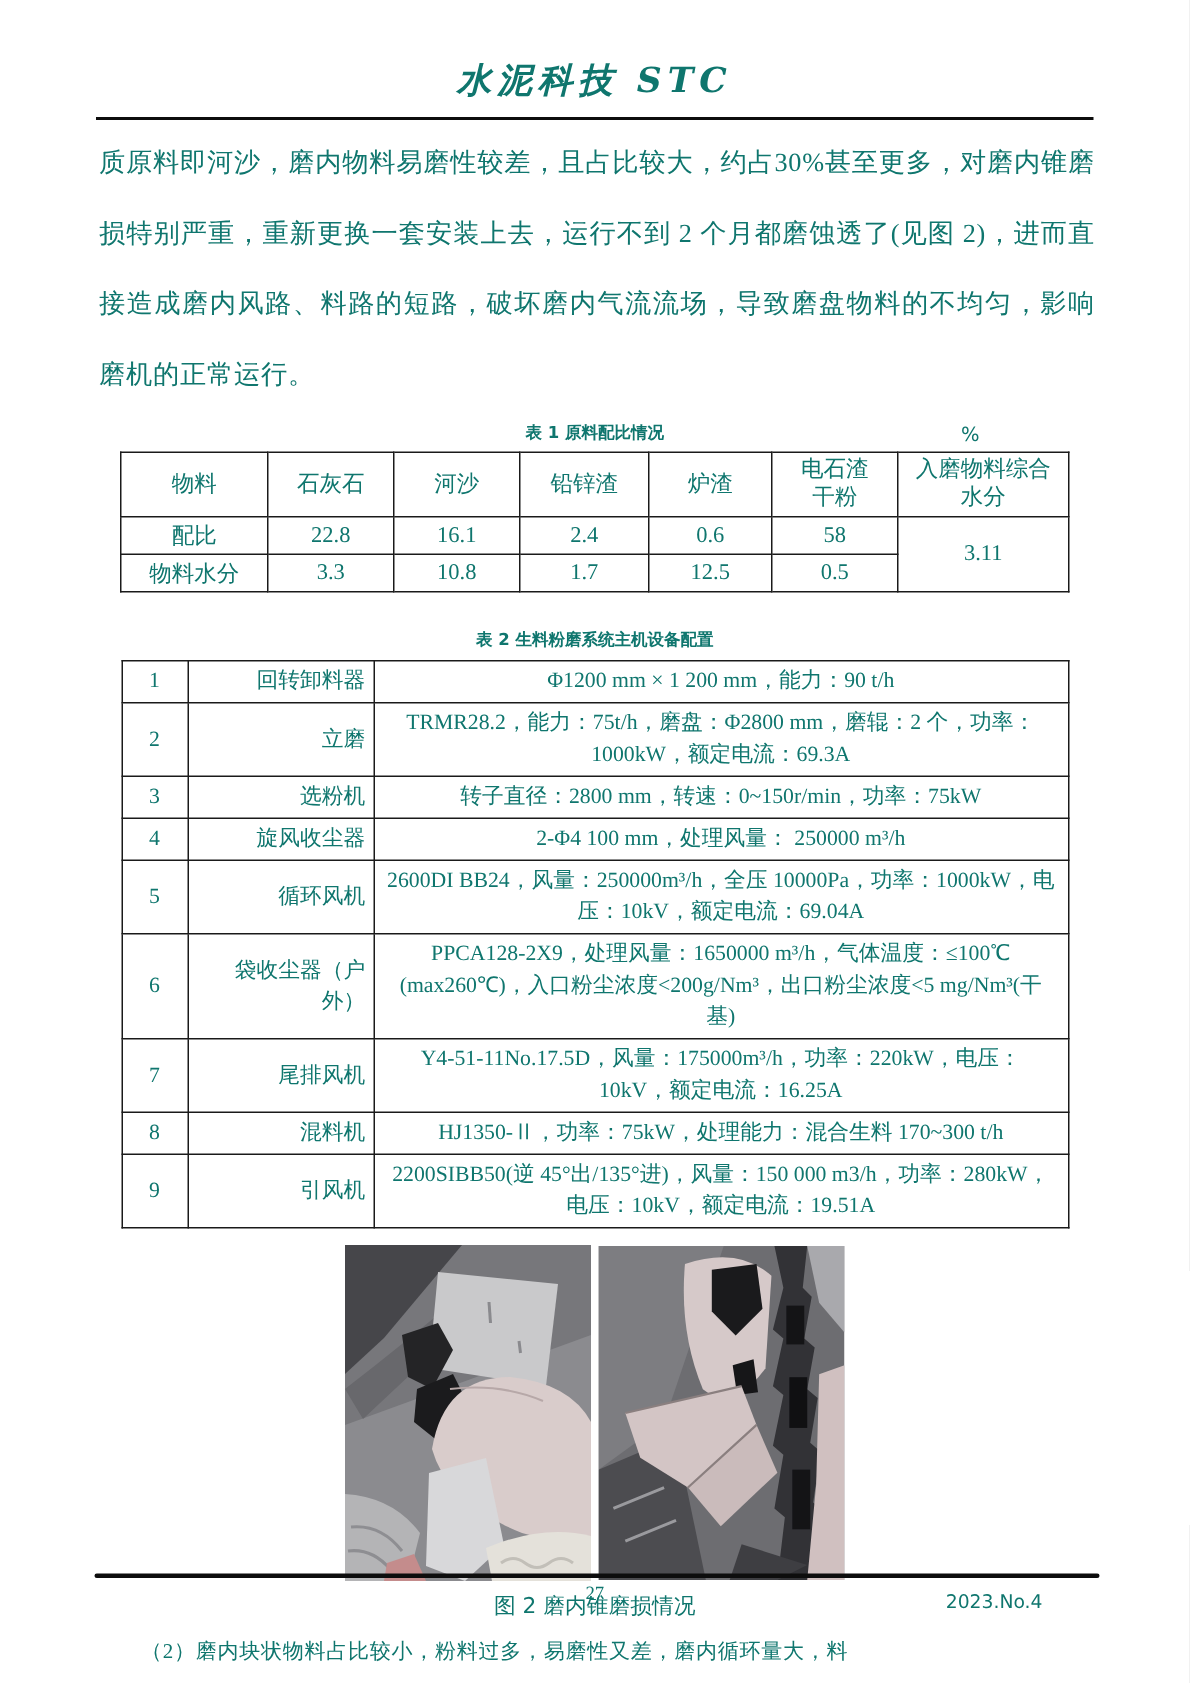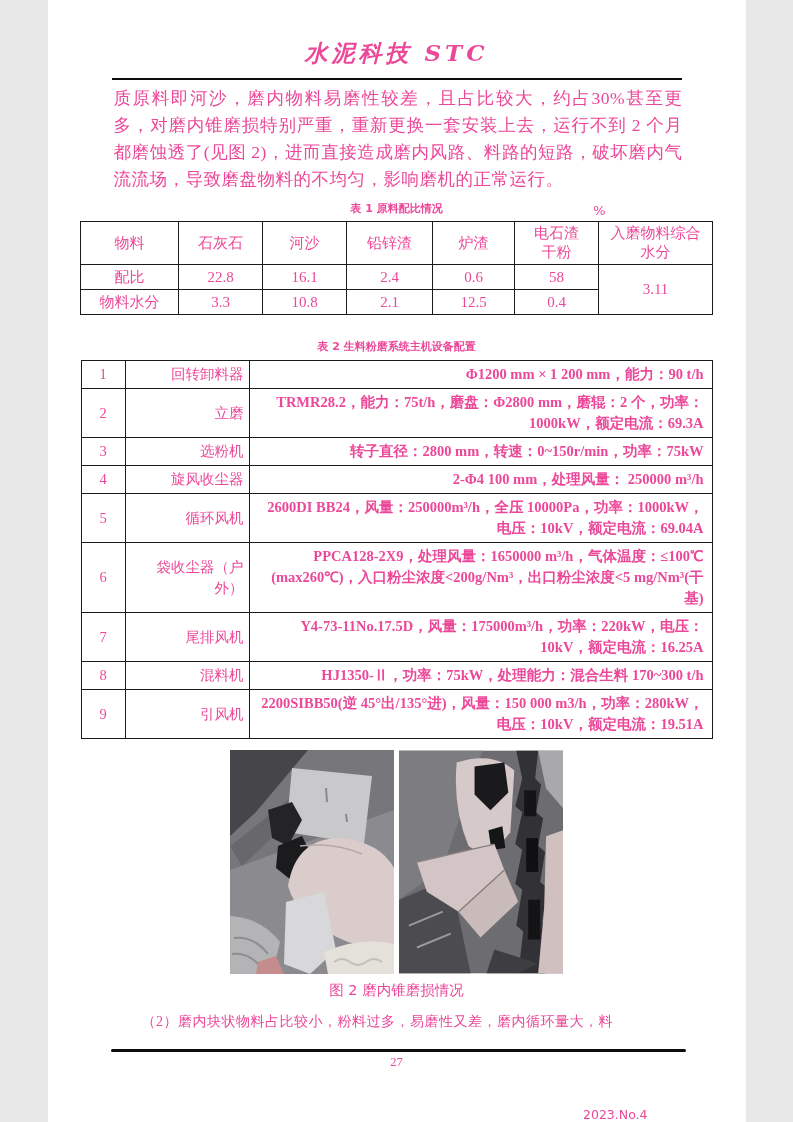--- a/index.html
+++ b/index.html
@@ -1,30 +1,30 @@
 <!DOCTYPE html>
 <html lang="zh"><head>
 <meta charset="utf-8">
 <style>
   html,body { margin:0; padding:0; background:#e8e8e8; }
   .page {
-    width:698px; height:1122px; margin:0 auto; background:#ffffff;
-    position:relative; overflow:hidden; color:#ec4899;
+    width:793px; height:1122px; margin:0 auto; background:#ffffff;
+    position:relative; overflow:hidden; color:#0f766e;
     font-family:"Liberation Serif", serif;
   }
   
   .journal-title {
     padding-top:38px; text-align:center;
     font-family:"DejaVu Serif", serif; font-style:italic; font-weight:bold;
     font-size:23px; letter-spacing:4px;
   }
   .header-rule { height:2px; background:#0d0d0d; margin:9px 64px 0 64px; }
   
   .para-top {
-    margin:5px 63px 0 66px; font-size:17.5px; line-height:27px;
+    margin:5px 63px 0 66px; font-size:17.5px; line-height:47px;
     text-align:justify; letter-spacing:0.5px;
   }
   
   .t1wrap { position:relative; margin-top:8px; }
   .tcap {
     text-align:center; font-weight:bold; font-size:11px;
     font-family:"DejaVu Sans", sans-serif;
   }
   .t1unit { position:absolute; top:2px; right:140px; font-size:13px;
     font-family:"DejaVu Sans", sans-serif; }
@@ -39,21 +39,21 @@
   
   .t2cap { margin-top:24px; }
   .t2 { width:632px; margin:6px auto 0 auto; }
   .t2 th, .t2 td {
     border:1.6px solid #1a1a1a; font-size:14.5px; font-weight:normal;
     vertical-align:middle; line-height:21px; padding:2px 5px;
   }
   .t2 th { height:28px; text-align:center; }
   .t2 td.c-num { text-align:center; width:44px; }
   .t2 td.c-name { text-align:right; width:124px; padding-left:16px; }
-  .t2 td.c-cfg { text-align:right; padding:3px 8px;font-weight:bold; }
+  .t2 td.c-cfg { text-align:center; padding:3px 8px; }
   
   .photos { display:flex; justify-content:center; gap:5px; margin-top:11px; }
   .photo { width:164px; height:224px; display:block; }
   .fig-caption {
     text-align:center; margin-top:7px; font-size:14.5px; font-weight:normal;
     font-family:"DejaVu Sans", sans-serif;
   }
   
   .para-bottom {
     margin:6px 63px 0 66px; font-size:14px; line-height:31px;
@@ -62,21 +62,21 @@
   
   .footer-rule {
     position:absolute; left:63px; right:60px; top:1049px; height:3px;
     background:#0d0d0d; border-radius:2px;
   }
   .footer-page {
     position:absolute; top:1055px; left:0; width:100%; text-align:center;
     font-size:12.5px; font-family:Liberation Serif, serif;
   }
   .footer-issue {
-    position:absolute; top:1107px; right:98px; font-size:12.5px;
+    position:absolute; top:1060px; right:98px; font-size:12.5px;
     font-family:"DejaVu Sans", sans-serif;
   }
 </style>
 </head>
 <body>
 
 <div class="page">
 
   <div class="journal-title">水泥科技 STC</div>
   <div class="header-rule"></div>
@@ -114,23 +114,23 @@
         <td>16.1</td>
         <td>2.4</td>
         <td>0.6</td>
         <td>58</td>
         <td rowspan="2">3.11</td>
       </tr>
       <tr>
         <td>物料水分</td>
         <td>3.3</td>
         <td>10.8</td>
-        <td>2.1</td>
+        <td>1.7</td>
         <td>12.5</td>
-        <td>0.4</td>
+        <td>0.5</td>
       </tr>
     </tbody>
       </table>
   </div>
 
   <div class="tcap t2cap">表 2  生料粉磨系统主机设备配置</div>
   <table class="t2">
     <colgroup>
         <col style="width:44px">
         <col style="width:124px">
@@ -163,21 +163,21 @@
       <td class="c-cfg">2600DI BB24，风量：250000m³/h，全压 10000Pa，功率：1000kW，电压：10kV，额定电流：69.04A</td>
     </tr>
     <tr>
       <td class="c-num">6</td>
       <td class="c-name">袋收尘器（户外）</td>
       <td class="c-cfg">PPCA128-2X9，处理风量：1650000 m³/h，气体温度：≤100℃(max260℃)，入口粉尘浓度&lt;200g/Nm³，出口粉尘浓度&lt;5 mg/Nm³(干基)</td>
     </tr>
     <tr>
       <td class="c-num">7</td>
       <td class="c-name">尾排风机</td>
-      <td class="c-cfg">Y4-73-11No.17.5D，风量：175000m³/h，功率：220kW，电压：10kV，额定电流：16.25A</td>
+      <td class="c-cfg">Y4-51-11No.17.5D，风量：175000m³/h，功率：220kW，电压：10kV，额定电流：16.25A</td>
     </tr>
     <tr>
       <td class="c-num">8</td>
       <td class="c-name">混料机</td>
       <td class="c-cfg">HJ1350-Ⅱ，功率：75kW，处理能力：混合生料 170~300 t/h</td>
     </tr>
     <tr>
       <td class="c-num">9</td>
       <td class="c-name">引风机</td>
       <td class="c-cfg">2200SIBB50(逆 45°出/135°进)，风量：150 000 m3/h，功率：280kW，电压：10kV，额定电流：19.51A</td>

